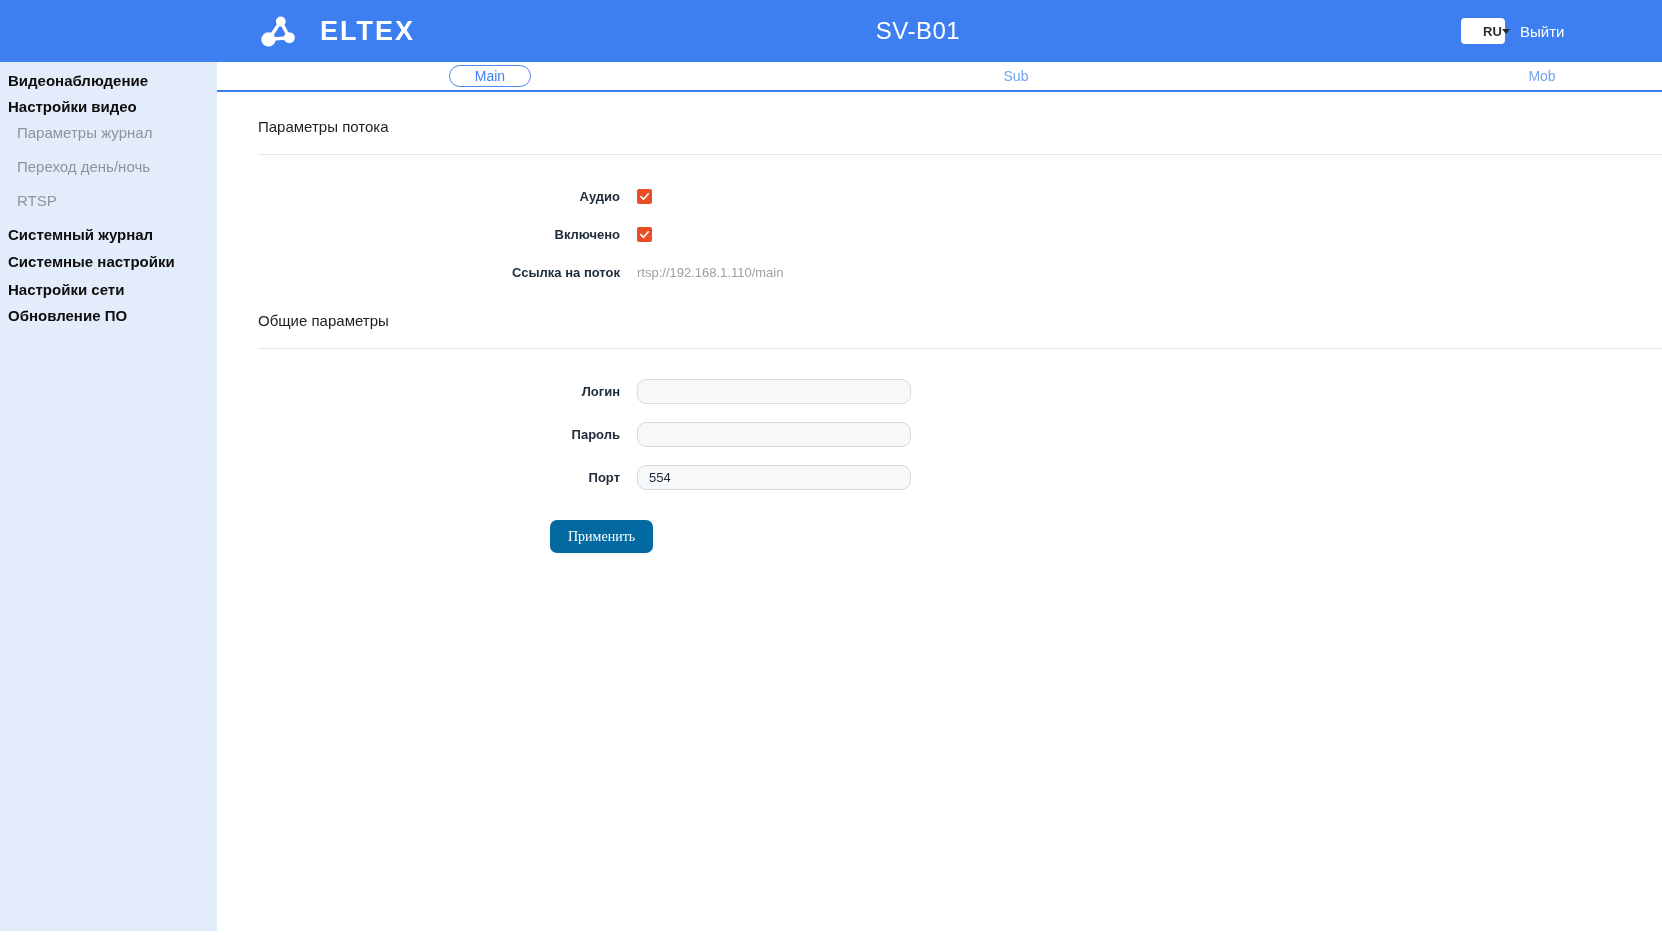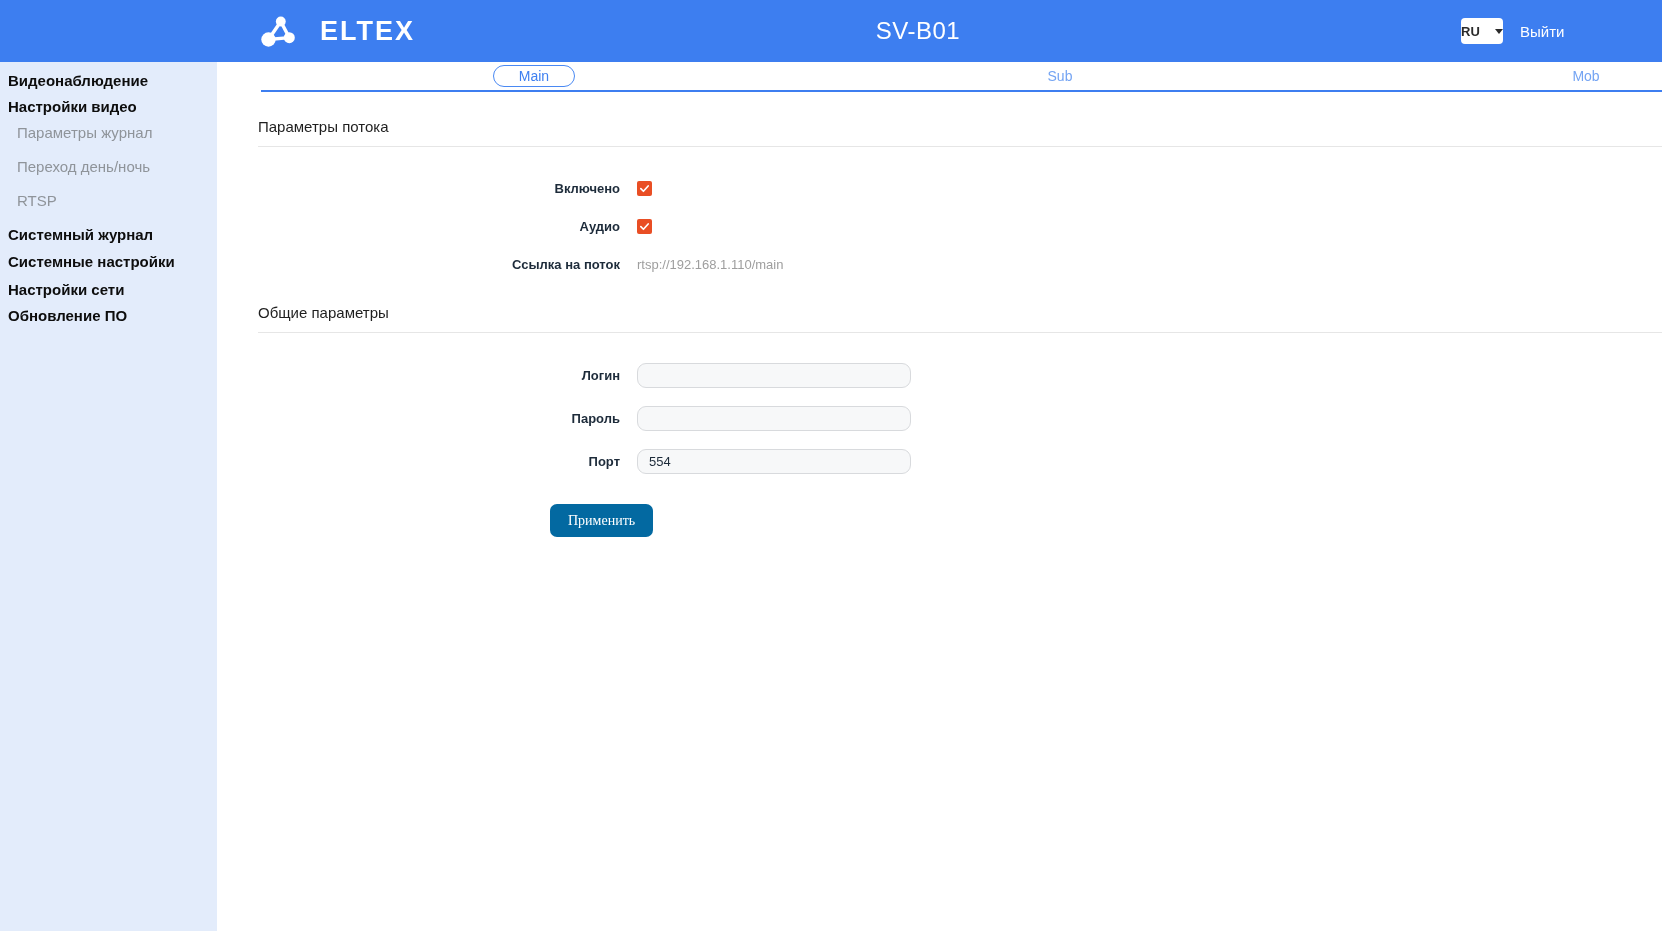--- a/index.html
+++ b/index.html
@@ -27,21 +27,21 @@
   }
   .header-title {
     position: absolute; left: 918px; top: 50%; transform: translate(-50%, -50%);
     color: #fff; font-size: 24px; letter-spacing: 0.5px;
   }
   .lang-select {
     position: absolute; left: 1461px; top: 18px;
     width: 42px; height: 26px;
     background: #fff; border-radius: 4px;
     display: flex; align-items: center; justify-content: space-between;
-    padding: 0 0;
+    padding: 0 22px;
     font-size: 13px; color: #2b2b2b; font-weight: 600;
     cursor: pointer;
   }
   .caret-down {
     width: 0; height: 0;
     border-left: 4px solid transparent;
     border-right: 4px solid transparent;
     border-top: 5px solid #2b2b2b;
   }
   .logout {
@@ -74,21 +74,20 @@
   .mt2 { margin-top: 2px; }
 
   .content { flex: 1; position: relative; }
 
   
   .tabbar {
     height: 30px;
     border-bottom: 2px solid #3d7ef0;
     overflow: hidden;
     position: relative;
-    margin-left: 44px;
   }
   .tabs-track {
     position: absolute; left: 10px; top: 0;
     width: 1578px; height: 28px;
     display: flex;
   }
   .tab-cell {
     width: 526px; height: 28px;
     display: flex; align-items: center; justify-content: center;
   }
@@ -102,21 +101,21 @@
     border-radius: 14px;
     padding: 2px 25px;
     background: #fff;
   }
 
   
   .section-title {
     margin: 27px 0 0 41px;
     font-size: 15px; color: #1f1f1f;
     line-height: 15px;
-    padding-bottom: 12px;
+    padding-bottom: 20px;
     border-bottom: 1px solid #e6e6e6;
   }
   .section-title.second { margin-top: 22px; }
 
   .rows { margin-top: 22px; }
   .row {
     display: flex; align-items: center;
     height: 38px;
   }
   .row.tall { height: 43px; }
@@ -217,32 +216,32 @@
           <span class="tab">Mob</span>
         </div>
       </div>
     </div>
 
     
     <div class="section-title">Параметры потока</div>
 
     <div class="rows">
       <div class="row">
-        <div class="row-label">Включено</div>
+        <div class="row-label">Аудио</div>
         <div class="row-control">
           <span class="checkbox">
             <svg width="11" height="11" viewBox="0 0 12 12">
               <path d="M2 6.2 L4.8 9 L10 3.2" stroke="#fff" stroke-width="1.8" fill="none" stroke-linecap="round" stroke-linejoin="round"></path>
             </svg>
           </span>
         </div>
       </div>
 
       <div class="row">
-        <div class="row-label">Аудио</div>
+        <div class="row-label">Включено</div>
         <div class="row-control">
           <span class="checkbox">
             <svg width="11" height="11" viewBox="0 0 12 12">
               <path d="M2 6.2 L4.8 9 L10 3.2" stroke="#fff" stroke-width="1.8" fill="none" stroke-linecap="round" stroke-linejoin="round"></path>
             </svg>
           </span>
         </div>
       </div>
 
       <div class="row">

